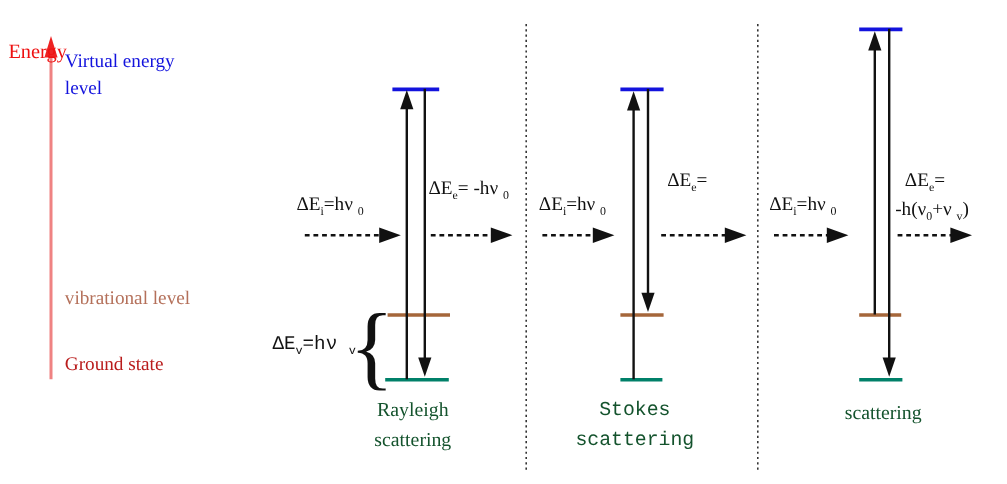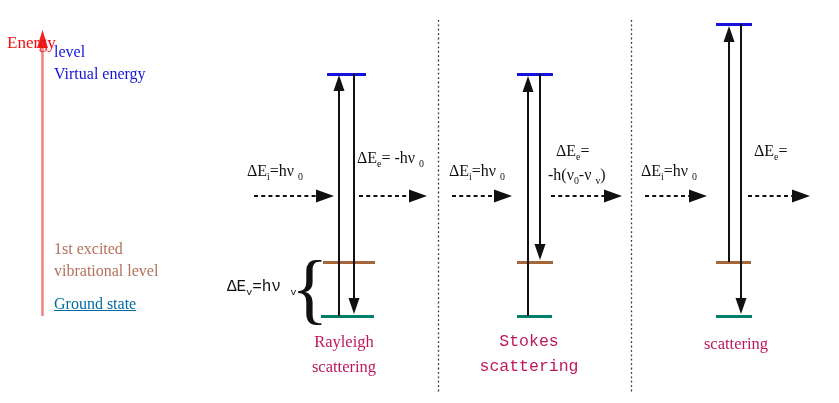--- a/index.html
+++ b/index.html
@@ -6,26 +6,26 @@
   #canvas {
     position:relative; width:839px; height:403px; background:#ffffff;
     font-family:"Liberation Serif","DejaVu Serif",serif; overflow:hidden;
   }
   #diagram-svg { position:absolute; left:0; top:0; }
   .lbl { position:absolute; white-space:nowrap; font-size:16px; color:#111; }
   .lbl sub { font-size:62%; line-height:0; }
   .c-red   { color:#ee1111; font-size:17px; }
   .c-blue  { color:#1313dd; }
   .c-brown { color:#b4705a; }
-  .c-teal  { color:#0369a1;text-decoration:underline; }
+  .c-teal  { color:#b91c1c; }
   .two-line { line-height:22px; }
   .formula { font-size:16px; }
   .formula-2l { line-height:24px; }
   .indent1 { padding-left:8px; }
-  .caption { position:absolute; text-align:center; font-size:16.5px; line-height:25px; color:#be185d; }
+  .caption { position:absolute; text-align:center; font-size:16.5px; line-height:25px; color:#14532d; }
   #energy-label   { left:7px;   top:5px;margin-top:28px; }
   #virtual-label  { left:54px;  top:41px; }
   #excited-label  { left:54px;  top:238px; }
   #ground-label   { left:54px;  top:295px; }
   #dEv-label      { left:227px; top:278px;font-family:Liberation Mono, monospace; }
   #brace          { position:absolute; left:291px; top:247px; font-size:78px; line-height:84px; color:#111; }
   #p1-incident-label { left:247px; top:162px; }
   #p1-emitted-label  { left:357px; top:149px; }
   #p2-incident-label { left:449px; top:162px; }
   #p2-emitted-label  { left:548px; top:139px; }
@@ -113,46 +113,45 @@
       <g>
         <line x1="748" y1="196" x2="793" y2="196" stroke="#111" stroke-width="2.2" stroke-dasharray="4 3.2"></line>
         <polygon points="810,196 792,189.5 792,202.5" fill="#111111"></polygon>
       </g>
     </g>
   </svg>
 
   <div class="lbl c-red" id="energy-label">Energy</div>
 
   <div class="lbl c-blue two-line" id="virtual-label">
+    <div>Virtual energy</div>
     <div>level</div>
-    <div>Virtual energy</div>
   </div>
 
   <div class="lbl c-brown two-line" id="excited-label">
-    <div>1st excited</div>
     <div>vibrational level</div>
   </div>
 
   <div class="lbl c-teal" id="ground-label">Ground state</div>
 
   <div class="lbl formula" id="dEv-label"><span>ΔE</span><sub>v</sub><span>=hν </span><sub>v</sub></div>
   <div id="brace">{</div>
 
   <div class="lbl formula" id="p1-incident-label"><span>ΔE</span><sub>i</sub><span>=hν </span><sub>0</sub></div>
   <div class="lbl formula" id="p1-emitted-label"><span>ΔE</span><sub>e</sub><span>= -hν </span><sub>0</sub></div>
 
   <div class="lbl formula" id="p2-incident-label"><span>ΔE</span><sub>i</sub><span>=hν </span><sub>0</sub></div>
   <div class="lbl formula formula-2l" id="p2-emitted-label">
     <div class="indent1"><span>ΔE</span><sub>e</sub><span>=</span></div>
-    <div><span>-h(ν</span><sub>0</sub><span>-ν </span><sub>v</sub><span>)</span></div>
   </div>
 
   <div class="lbl formula" id="p3-incident-label"><span>ΔE</span><sub>i</sub><span>=hν </span><sub>0</sub></div>
   <div class="lbl formula formula-2l" id="p3-emitted-label">
     <div class="indent1"><span>ΔE</span><sub>e</sub><span>=</span></div>
+    <div><span>-h(ν</span><sub>0</sub><span>+ν </span><sub>v</sub><span>)</span></div>
   </div>
 
   <div class="caption" id="rayleigh-caption">
     <div>Rayleigh</div>
     <div>scattering</div>
   </div>
   <div class="caption" id="stokes-caption">
     <div>Stokes</div>
     <div>scattering</div>
   </div>

